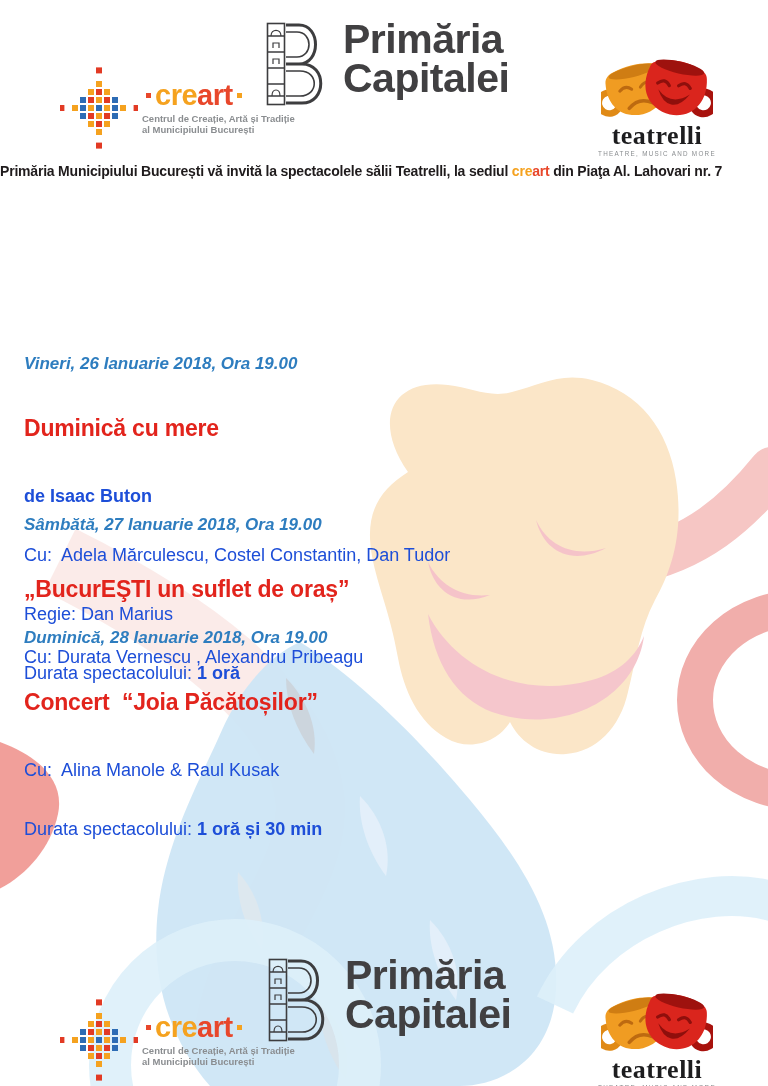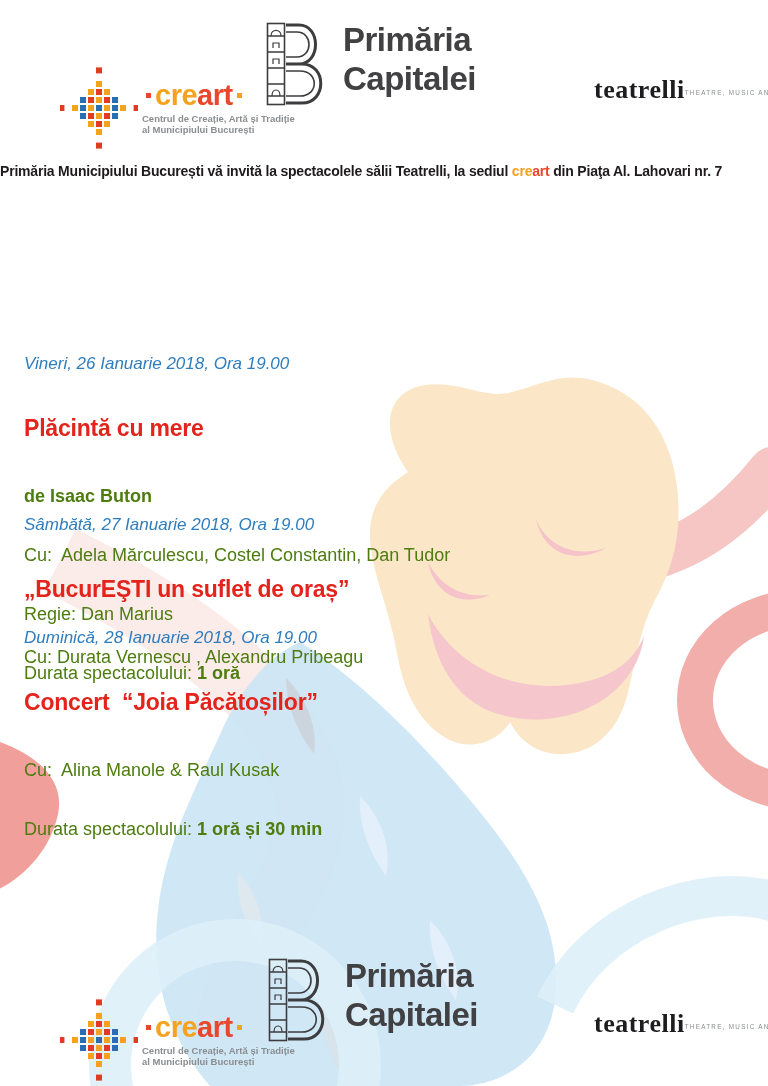--- a/index.html
+++ b/index.html
@@ -15,40 +15,40 @@
   .creart-text{display:flex;flex-direction:column;justify-content:center;margin-left:4px;}
   .creart-word{font-weight:bold;font-size:29px;line-height:29px;letter-spacing:-0.5px;display:flex;align-items:center;}
   .creart-word .cre{color:#f5a21f;}
   .creart-word .art{color:#e8472b;}
   .cdot{display:inline-block;width:5px;height:5px;margin:0 4px;}
   .cdot.l{background:#e8472b;}
   .cdot.r{background:#f5a21f;}
   .creart-tag{font-size:9.5px;line-height:11.5px;font-weight:bold;color:#8a8d90;margin-top:3px;}
 
   .primaria-logo{display:flex;align-items:flex-start;}
-  .primaria-text{margin-left:13px;font-weight:bold;font-size:33px;line-height:39px;letter-spacing:-0.5px;color:#414042;margin-top:-2px;}
-
-  .teatrelli-logo{width:126px;display:flex;flex-direction:row;align-items:center;text-align:center;}
+  .primaria-text{margin-left:13px;font-weight:bold;font-size:41px;line-height:39px;letter-spacing:-0.5px;color:#414042;margin-top:-2px;}
+
+  .teatrelli-logo{width:126px;display:flex;flex-direction:column;align-items:center;text-align:center;}
   .teatrelli-word{font-family:"Liberation Serif","DejaVu Serif",serif;font-weight:bold;font-size:26px;line-height:25px;color:#1d1d1f;letter-spacing:0.5px;margin-top:-3px;}
   .teatrelli-tag{font-size:6.3px;letter-spacing:1.3px;color:#8a8d90;margin-top:2px;white-space:nowrap;}
 
   
   .invitation{
     position:absolute;top:163px;left:0;width:672px;
     font-size:14px;font-weight:bold;letter-spacing:-0.2px;white-space:nowrap;color:#1f1b1c;
   }
   .invitation .cre{color:#f5a21f;}
   .invitation .art{color:#e8472b;}
   .program{position:absolute;top:200px;left:0;width:768px;text-align:center;font-weight:bold;font-size:17px;line-height:22px;color:#111;}
 
   
   .event{position:absolute;left:24px;white-space:pre-wrap;}
-  .event .date{font-size:17px;font-weight:normal;font-style:italic;color:#2e7dbf;margin-bottom:5px;}
+  .event .date{font-size:17px;font-weight:bold;font-style:italic;color:#2e7dbf;margin-bottom:5px;}
   .event .title{font-size:23px;font-weight:bold;color:#e2241c;letter-spacing:-0.2px;margin-bottom:7px;}
-  .event .line{font-size:18px;line-height:23px;color:#4d7c0f;}
+  .event .line{font-size:18px;line-height:23px;color:#1d4ed8;}
   .event .line.bold{font-weight:bold;}
   .event .line b{font-weight:bold;}
 </style>
 </head>
 <body>
 
 <div class="page">
 
   <svg class="bg" viewBox="0 0 768 1086" aria-hidden="true">
 
@@ -174,21 +174,21 @@
       </svg>
     <div class="teatrelli-word">teatrelli</div>
     <div class="teatrelli-tag">THEATRE, MUSIC AND MORE</div>
   </div>
 
   <div class="invitation"><span>Primăria Municipiului București vă invită la spectacolele sălii Teatrelli, la sediul </span><span class="cre">cre</span><span class="art">art</span><span> din Piaţa Al. Lahovari nr. 7</span></div>
 
 
   <div class="event" style="top:318px;">
     <div class="date">Vineri, 26 Ianuarie 2018, Ora 19.00</div>
-    <div class="title">Plăcintă cu mere</div>
+    <div class="title">Duminică cu mere</div>
     <div class="line bold">de Isaac Buton</div>
     <div class="line">Cu:  Adela Mărculescu, Costel Constantin, Dan Tudor</div>
     <div class="line">Regie: Dan Marius</div>
     <div class="line"><span>Durata spectacolului: </span><b>1 oră</b></div>
   </div>
 
   <div class="event" style="top:479px;">
     <div class="date">Sâmbătă, 27 Ianuarie 2018, Ora 19.00</div>
     <div class="title">„BucurEŞTI un suflet de oraș”</div>
     <div class="line">Cu: Durata Vernescu , Alexandru Pribeagu</div>

